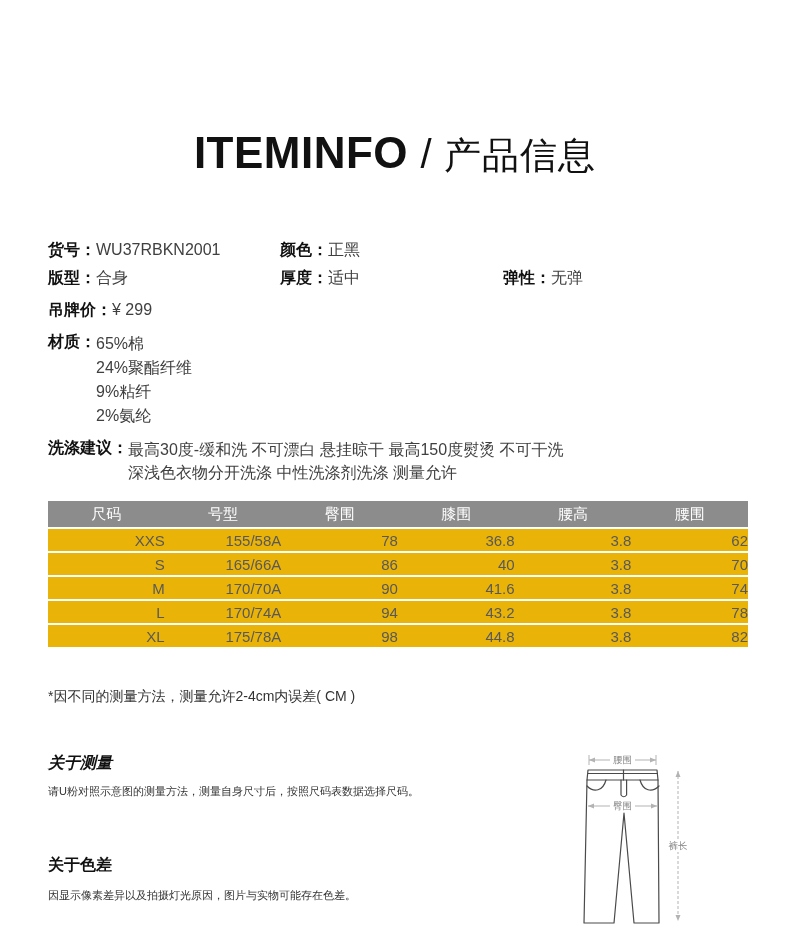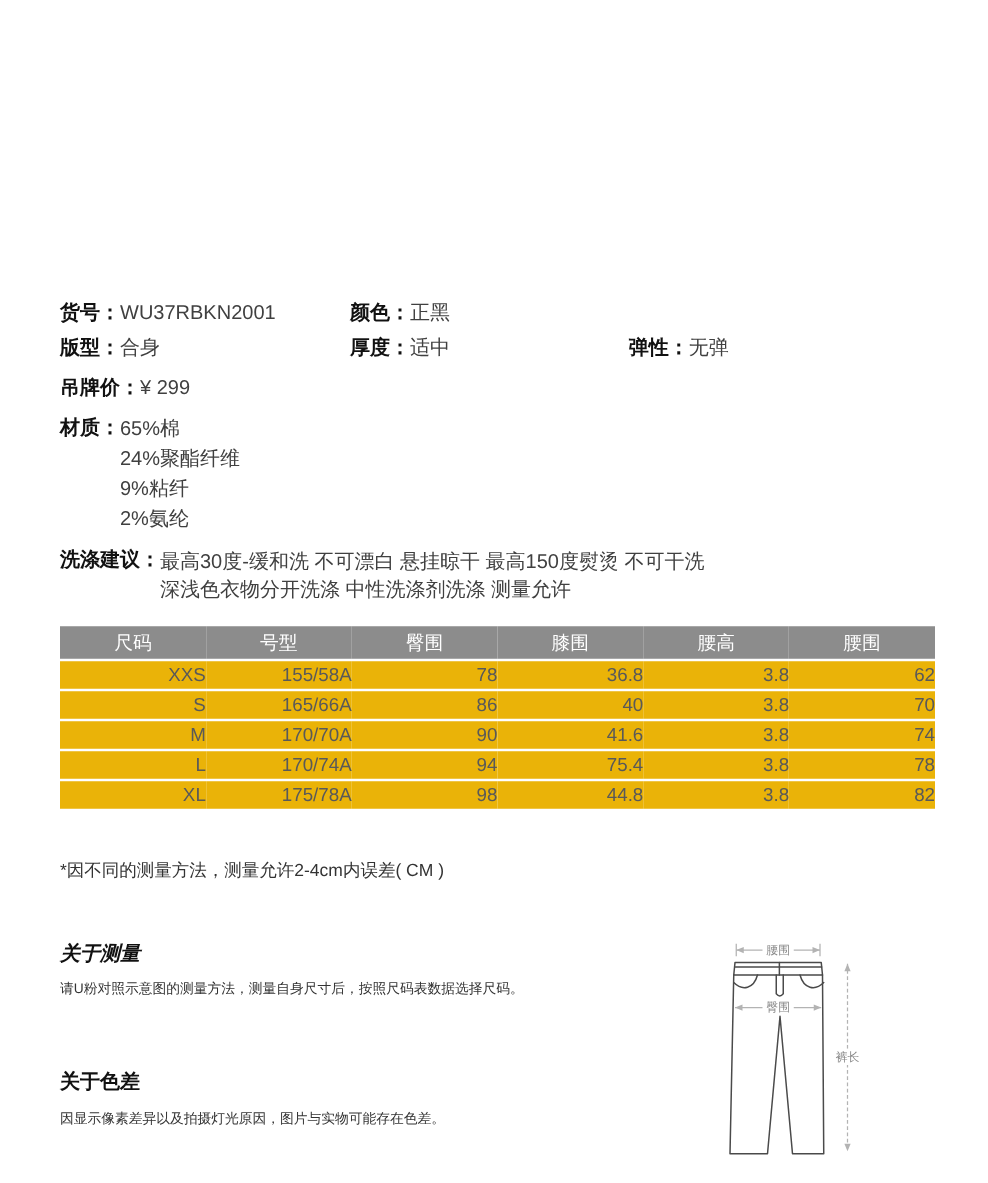--- a/index.html
+++ b/index.html
@@ -80,20 +80,25 @@
   }
   .measure { stroke: #b3b3b3; stroke-width: 1; fill: none; }
   .measure-fill { fill: #b3b3b3; stroke: none; }
   .pants { stroke: #4a4a4a; stroke-width: 1.2; fill: none; stroke-linejoin: round; stroke-linecap: round; }
 </style>
 </head>
 <body>
 
 <div class="page">
 
+  <div class="title">
+    <span class="t-en">ITEMINFO</span>
+    <span class="t-sep">/</span>
+    <span class="t-zh">产品信息</span>
+  </div>
 
   <div class="info">
     <div class="irow r1">
       <span class="fld"><b>货号：</b><span class="v">WU37RBKN2001</span></span>
       <span class="fld col2"><b>颜色：</b><span class="v">正黑</span></span>
     </div>
     <div class="irow r2">
       <span class="fld"><b>版型：</b><span class="v">合身</span></span>
       <span class="fld col2"><b>厚度：</b><span class="v">适中</span></span>
       <span class="fld col3"><b>弹性：</b><span class="v">无弹</span></span>
@@ -152,21 +157,21 @@
         <td>170/70A</td>
         <td>90</td>
         <td>41.6</td>
         <td>3.8</td>
         <td>74</td>
       </tr>
       <tr>
         <td>L</td>
         <td>170/74A</td>
         <td>94</td>
-        <td>75.4</td>
+        <td>43.2</td>
         <td>3.8</td>
         <td>78</td>
       </tr>
       <tr>
         <td>XL</td>
         <td>175/78A</td>
         <td>98</td>
         <td>44.8</td>
         <td>3.8</td>
         <td>82</td>

